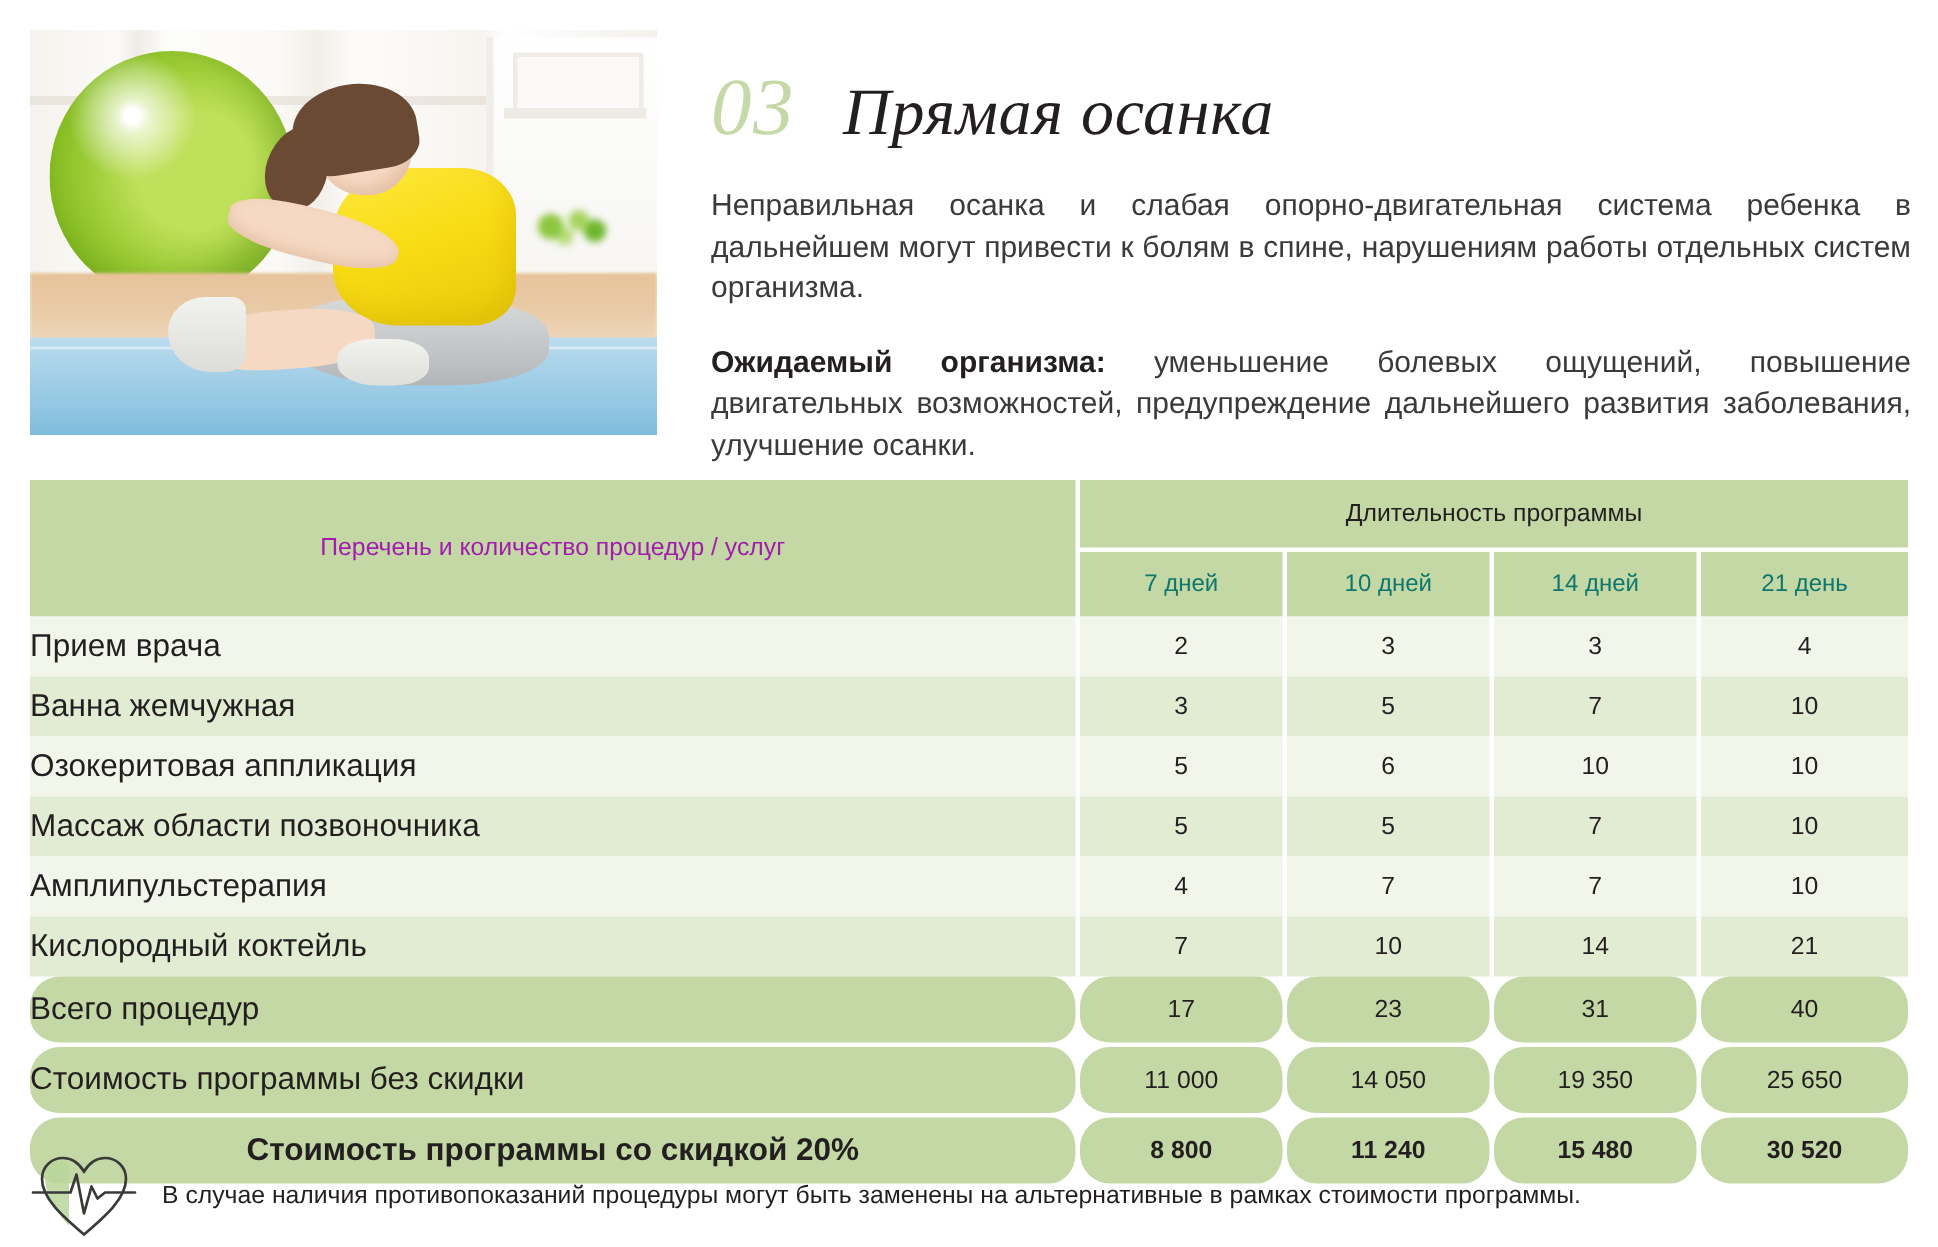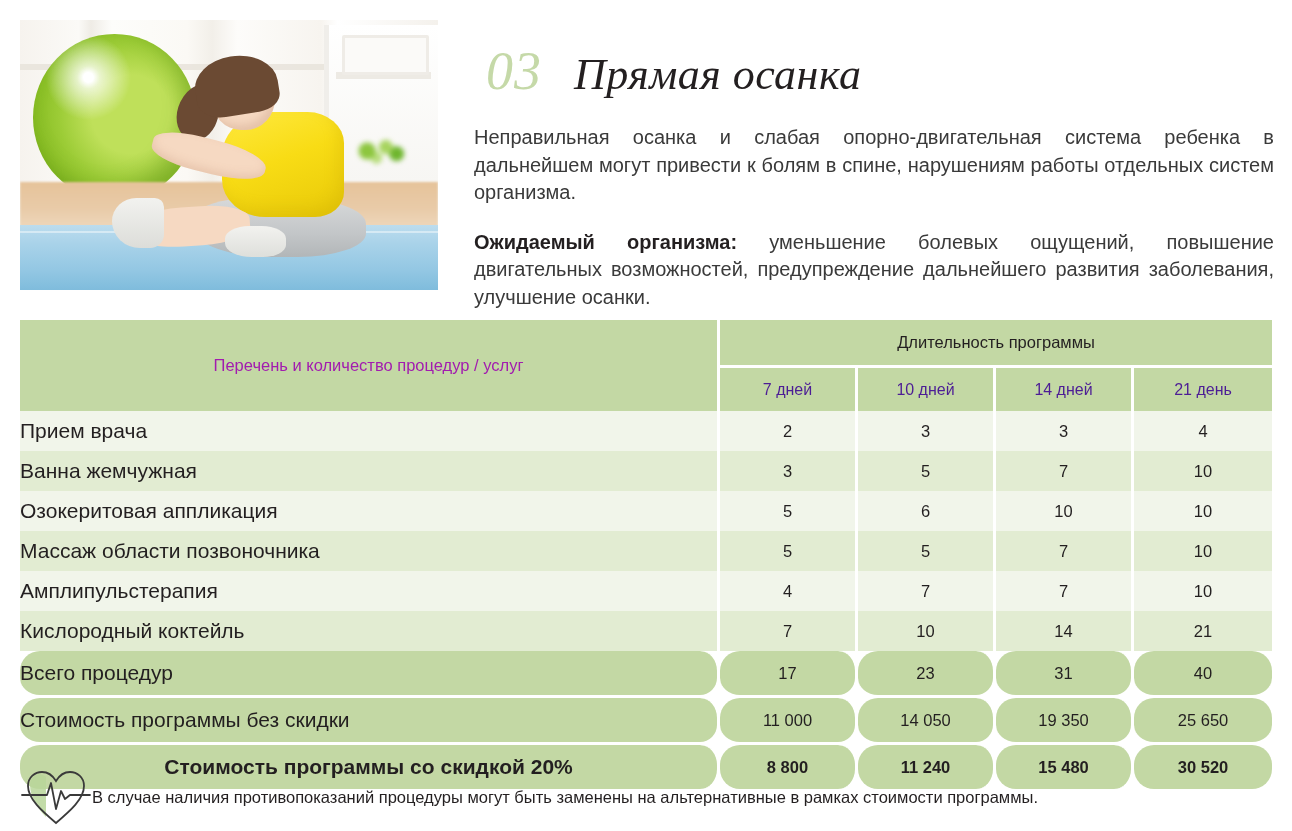--- a/index.html
+++ b/index.html
@@ -137,21 +137,21 @@
     border-radius: 40% 40% 38% 44%;
   }
 
   
   .head-block {
     position: absolute;
     left: 474px;
     top: 44px;
     width: 800px;
   }
-  .title-row { display: flex; align-items: baseline; margin-left: 12px; }
+  .title-row { display: flex; align-items: baseline; }
   .title-num {
     font-family: "Liberation Serif", serif;
     font-style: italic;
     font-size: 54px;
     color: #c5d9a8;
     line-height: 1;
     letter-spacing: 1px;
   }
   .title-text {
     font-family: "Liberation Serif", serif;
@@ -204,21 +204,21 @@
     font-size: 16.5px;
     font-weight: bold;
     color: #231f20;
     text-align: center;
     height: 45px;
     border-bottom: 3px solid #ffffff;
   }
   .hdr-col {
     font-size: 16px;
     font-weight: bold;
-    color: #4c1d95;
+    color: #0f766e;
     text-align: center;
     height: 43px;
     border-right: 3px solid #ffffff;
   }
   .hdr-col:last-child { border-right: none; }
 
   .row-a td { background: #f1f5ea; }
   .row-b td { background: #e2ecd2; }
   .row-sum td { background: #c3d8a4; }
 
@@ -249,21 +249,21 @@
     left: 20px;
     top: 765px;
     width: 1252px;
     display: flex;
     align-items: center;
   }
   .footer-icon { width: 72px; height: 66px; flex: none; }
   .footer-text {
     font-size: 16.5px;
     color: #231f20;
-    margin-left: 0;
+    margin-left: 16px;
     line-height: 1.3;
   }
 </style>
 </head>
 <body>
 
 <div class="photo">
   <div class="photo-scene">
     <div class="ph-wall"></div>
     <div class="ph-shelf">

